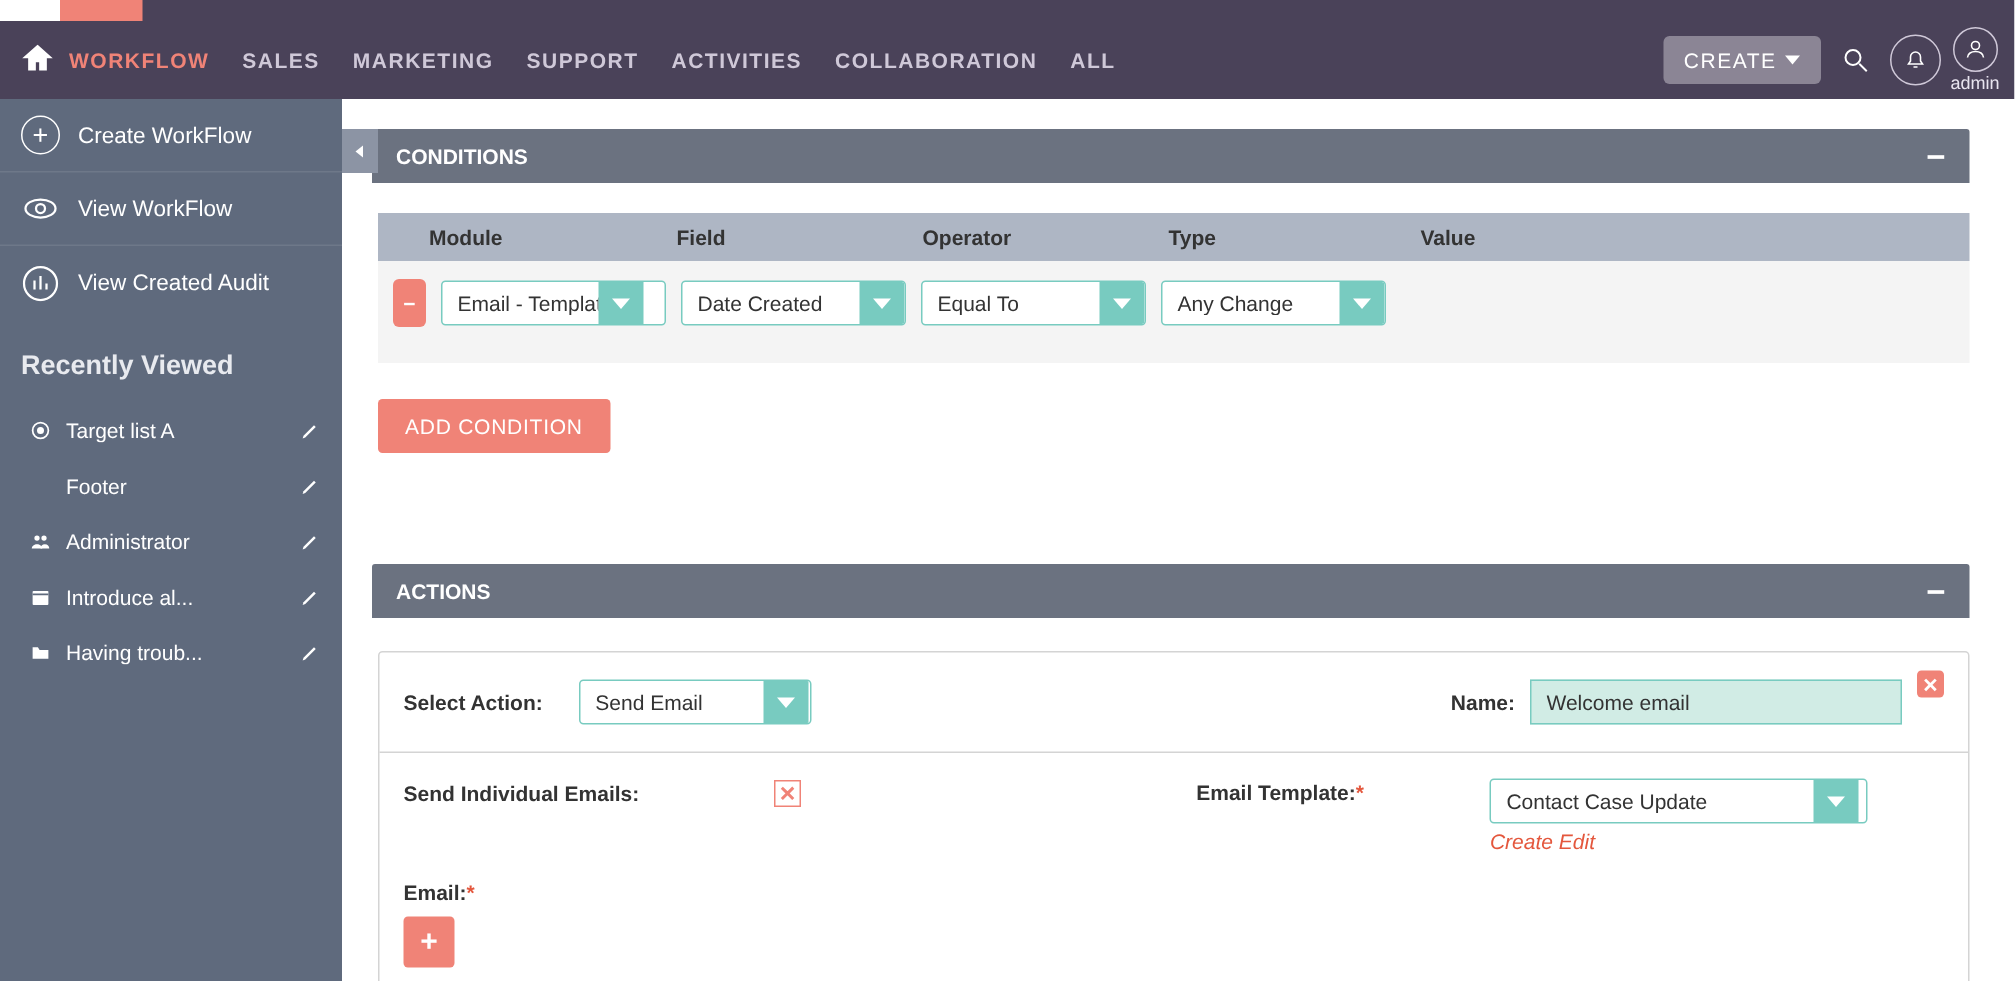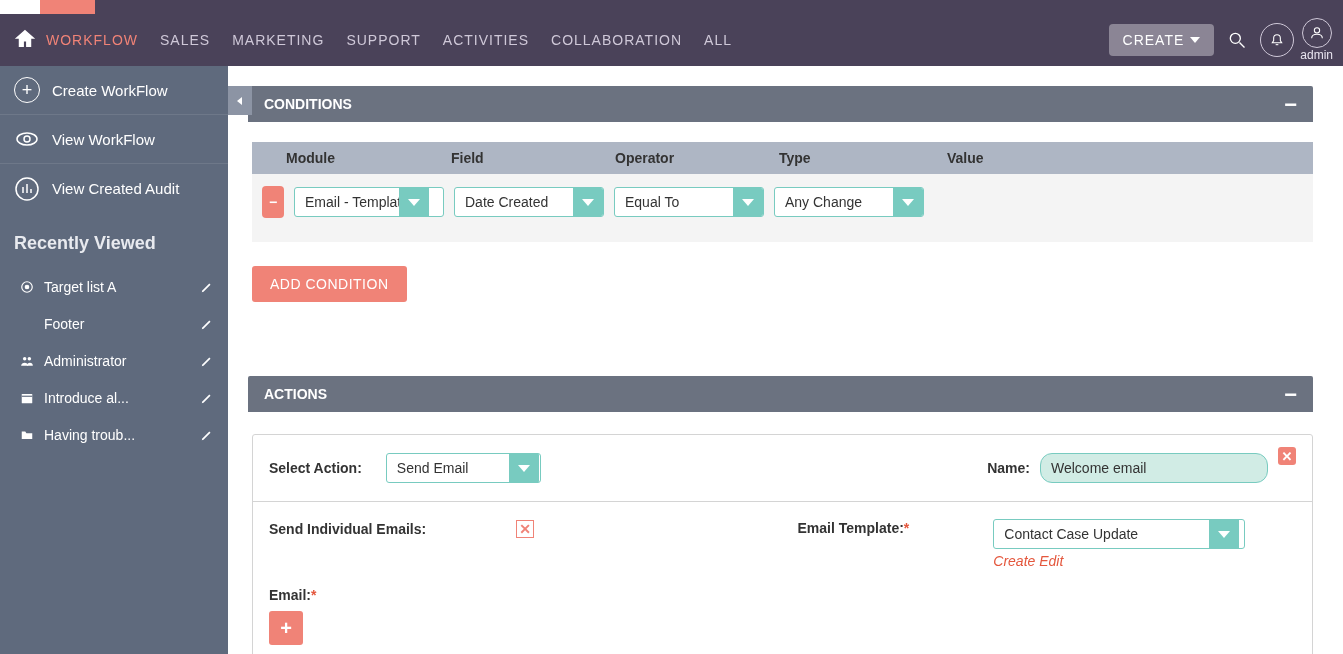--- a/index.html
+++ b/index.html
@@ -5,21 +5,21 @@
 * { box-sizing: border-box; margin: 0; padding: 0; }
 body { font-family: -apple-system, BlinkMacSystemFont, "Segoe UI", Arial, sans-serif; font-size: 14px; color: #333; background: #fff; width: 1343px; height: 654px; overflow: hidden; }
 
 
 .top-tiny { height: 14px; background: #4a4259; display: flex; }
 .top-tiny .tab0 { width: 40px; height: 14px; background: #fff; }
 .top-tiny .tab1 { width: 55px; height: 14px; background: #f08377; }
 .topnav { height: 52px; background: #4a4259; display: flex; align-items: center; padding: 0 10px 0 14px; color: #cfc8d8; }
 .topnav .home-icon { width: 24px; height: 24px; margin-right: 8px; cursor: pointer; }
 .topnav .home-svg { fill: #fff; }
-.topnav .nav-item { font-size: 14px; letter-spacing: 1px; margin-right: 22px; cursor: pointer; font-weight: 400; }
+.topnav .nav-item { font-size: 14px; letter-spacing: 1px; margin-right: 22px; cursor: pointer; font-weight: 700; }
 .topnav .nav-item.active { color: #f08377; }
 .topnav .spacer { flex: 1; }
 .create-btn { background: #8b8595; color: #fff; padding: 8px 14px; border-radius: 4px; display: flex; align-items: center; gap: 6px; cursor: pointer; font-size: 14px; letter-spacing: 1px; }
 .create-btn .chevron-down { width: 0; height: 0; border-left: 5px solid transparent; border-right: 5px solid transparent; border-top: 6px solid #fff; }
 .topnav .icon-btn { width: 34px; height: 34px; display: flex; align-items: center; justify-content: center; cursor: pointer; margin-left: 6px; border-radius: 50%; }
 .topnav .icon-outline { border: 1.5px solid #cfc8d8; }
 .topnav svg { fill: none; stroke: #fff; stroke-width: 1.6; }
 .user-box { display: flex; flex-direction: column; align-items: center; margin-left: 6px; color: #e8e4ef; font-size: 12px; }
 .user-box .avatar { width: 30px; height: 30px; border: 1.5px solid #cfc8d8; border-radius: 50%; display: flex; align-items: center; justify-content: center; }
 
@@ -66,21 +66,21 @@
 .cond-col-oth { width: 150px; }
 
 .add-condition-btn { margin: 24px 0 0 4px; display: inline-block; background: #f08377; color: #fff; padding: 10px 18px; border-radius: 3px; font-size: 14px; letter-spacing: 0.5px; cursor: pointer; font-weight: 500; }
 
 
 .actions-panel { margin-top: 34px; }
 .action-card { border: 1px solid #d4d4d4; border-radius: 3px; margin: 22px 0 0 4px; padding: 0; }
 .action-card .row1 { display: flex; align-items: center; padding: 18px 16px; border-bottom: 1px solid #d4d4d4; }
 .label-b { font-weight: 700; font-size: 14px; margin-right: 24px; }
 .name-group { margin-left: auto; display: flex; align-items: center; gap: 10px; }
-.name-input { background: #d1ece5; border: 1px solid #78cbc0; border-radius: 12px; padding: 6px 10px; width: 228px; font-size: 14px; color: #333; }
+.name-input { background: #d1ece5; border: 1px solid #78cbc0; border-radius: 0; padding: 6px 10px; width: 248px; font-size: 14px; color: #333; }
 .close-red { width: 18px; height: 18px; background: #f08377; color: #fff; display: flex; align-items: center; justify-content: center; font-size: 13px; font-weight: 700; border-radius: 3px; cursor: pointer; margin-left: 10px; position: relative; top: -12px; }
 .action-card .row2 { display: flex; padding: 18px 16px 0; gap: 30px; }
 .action-card .row2 .col { flex: 1; }
 .checkbox-x { display: inline-flex; width: 18px; height: 18px; border: 1px solid #f08377; align-items: center; justify-content: center; color: #f08377; font-weight: 700; font-size: 14px; cursor: pointer; margin-left: 62px; }
 .req-star { color: #e4573d; }
 .create-edit-links { color: #e4573d; font-size: 14px; margin-top: 4px; font-style: italic; }
 .create-edit-links span { cursor: pointer; }
 .action-card .row3 { padding: 18px 16px 20px; }
 .add-email-btn { width: 34px; height: 34px; background: #f08377; color: #fff; border-radius: 3px; display: flex; align-items: center; justify-content: center; font-size: 20px; font-weight: 700; cursor: pointer; margin-top: 8px; }
 .sel-action { width: 155px; }

